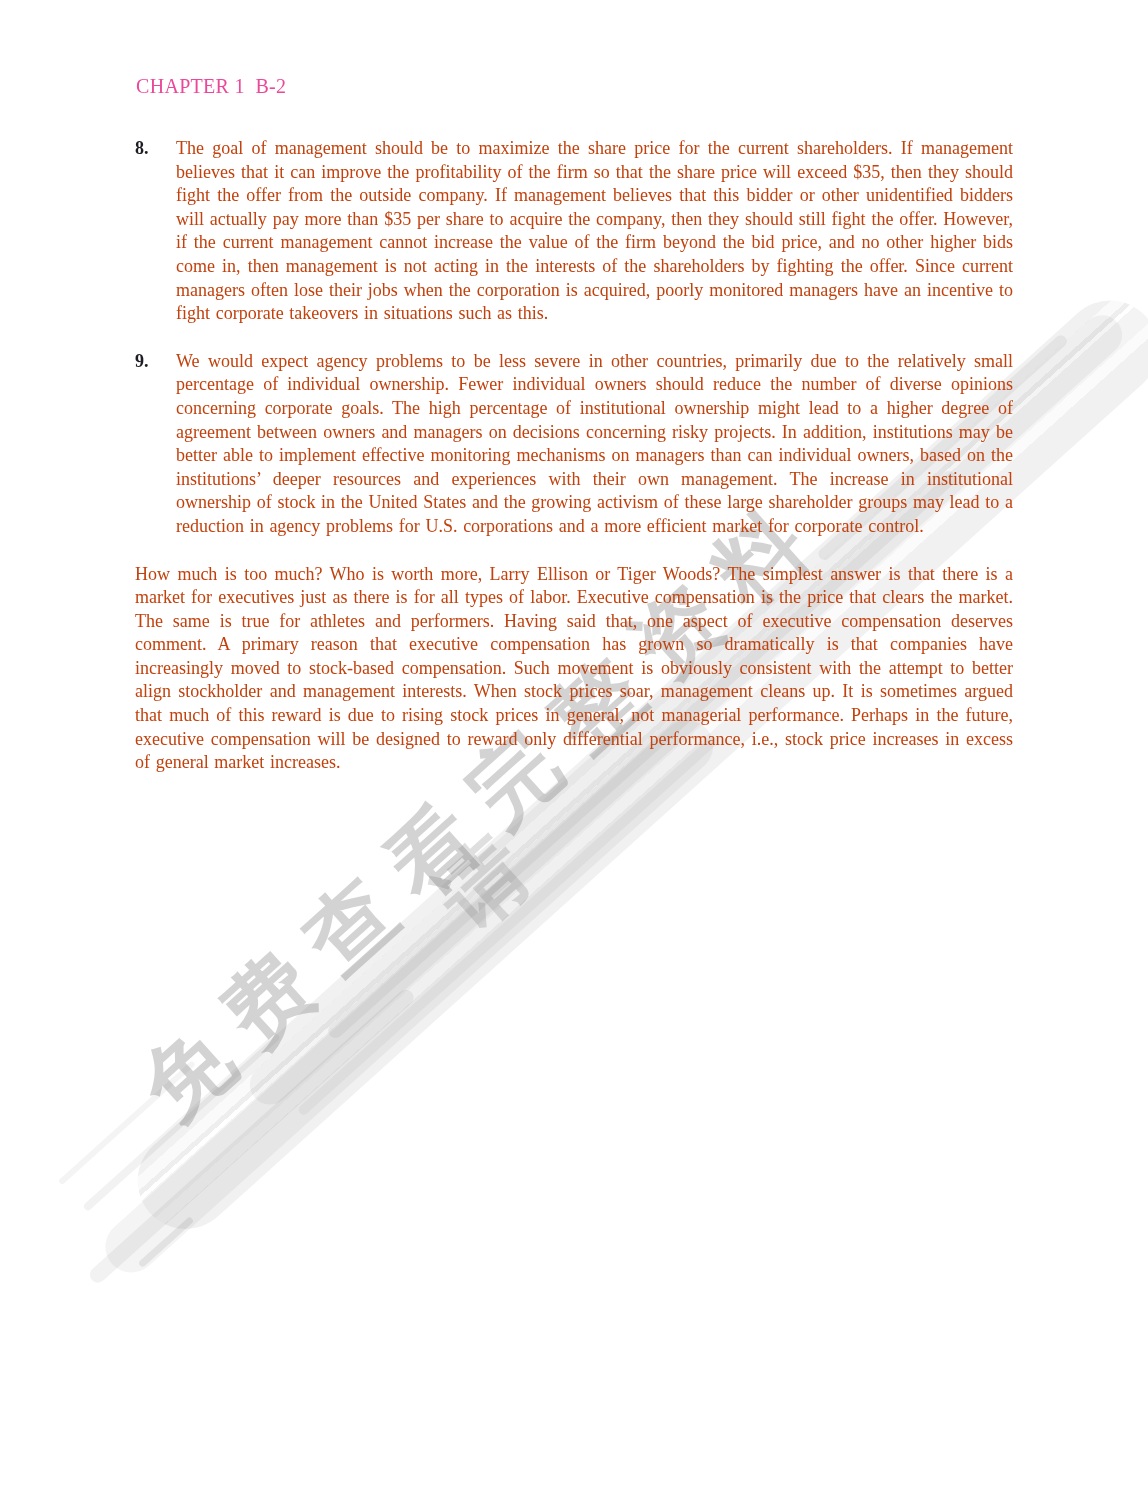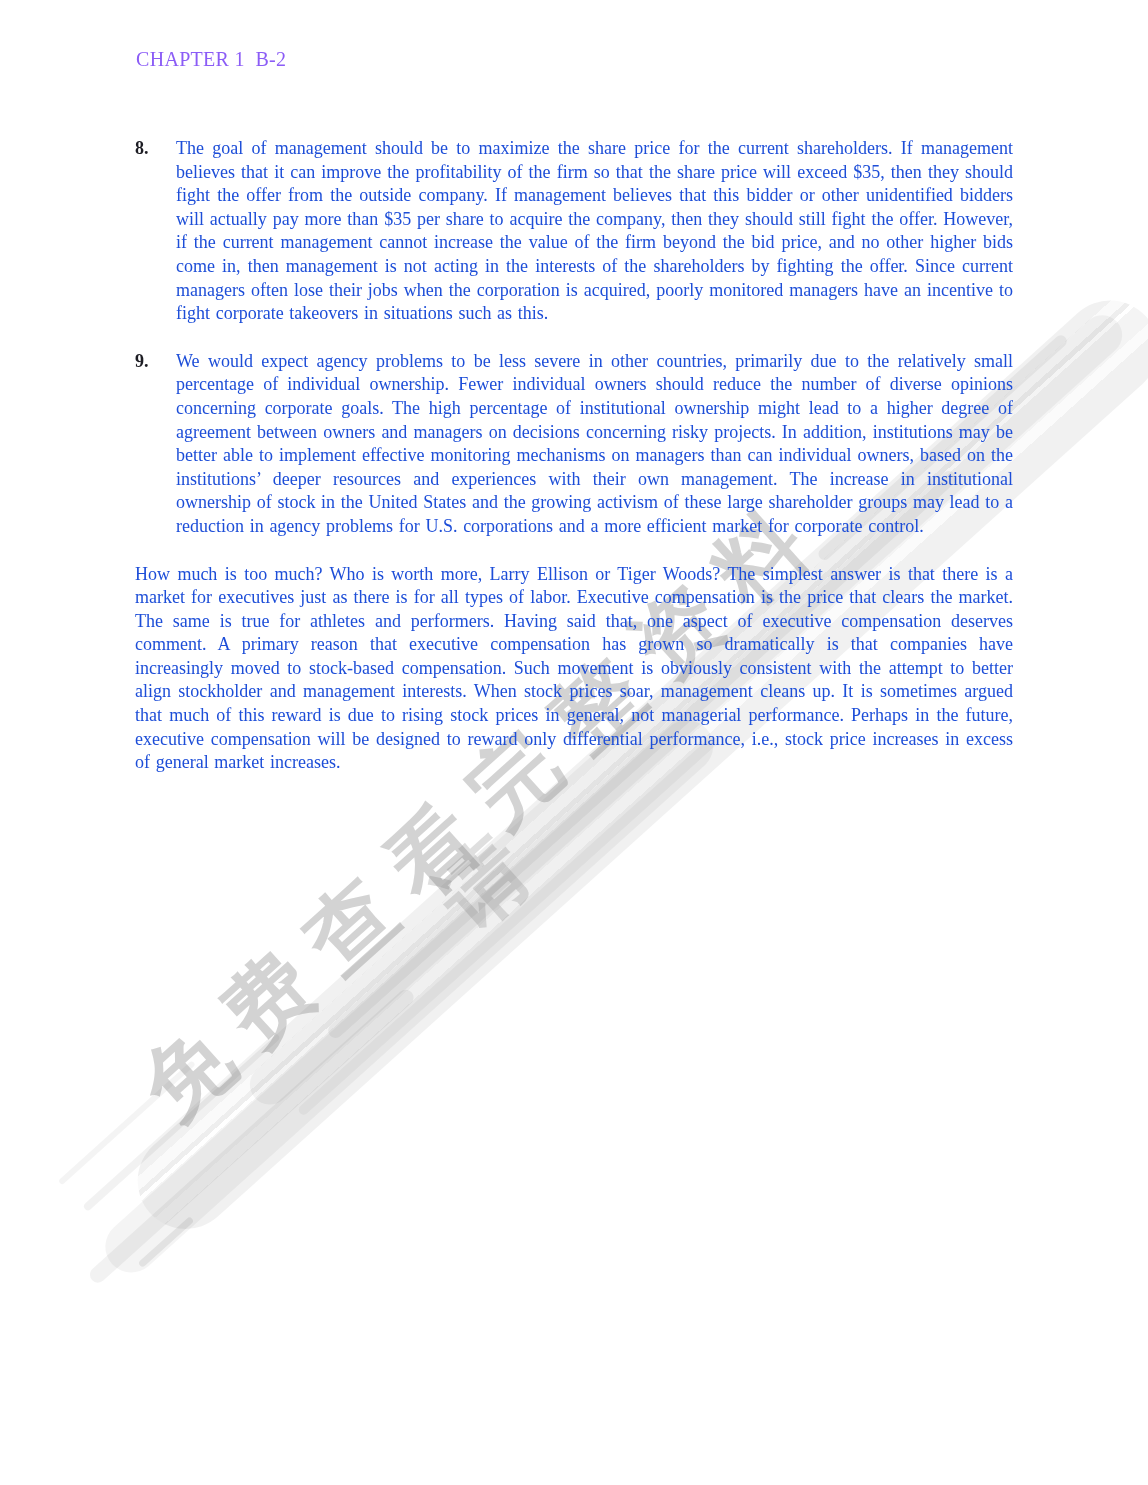--- a/index.html
+++ b/index.html
@@ -58,42 +58,42 @@
   }
   .wm-line2{
     left:451px;top:869px;
     font-size:86px;letter-spacing:24px;
     color:rgba(110,110,110,0.22);
   }
 
   
   .content{position:absolute;inset:0;z-index:1;}
   .page-header{
-    position:absolute;left:136px;top:48px;
+    position:absolute;left:136px;top:75px;
     font-size:20px;letter-spacing:0.3px;
     white-space:pre;
-    color:#8b5cf6;
+    color:#ec4899;
     font-family:Liberation Serif, serif;
   }
   .qa-list{
     position:absolute;left:135px;top:137px;width:878px;
   }
   .qa-item{display:flex;margin-bottom:24px;}
   .qa-num{
     flex:none;width:41px;
     font-weight:bold;
     font-size:18px;line-height:23.6px;
     color:#1d1d24;
   }
   .qa-text{
     flex:1;
     font-size:18px;line-height:23.6px;
     word-spacing:1.2px;
     text-align:justify;
-    color:#1d4ed8;
+    color:#c2410c;
   }
 </style>
 </head>
 <body>
 
 <div class="watermark">
   <div class="wm-stroke s1"></div>
   <div class="wm-stroke s2"></div>
   <div class="wm-stroke s3"></div>
   <div class="wm-stroke s4"></div>

